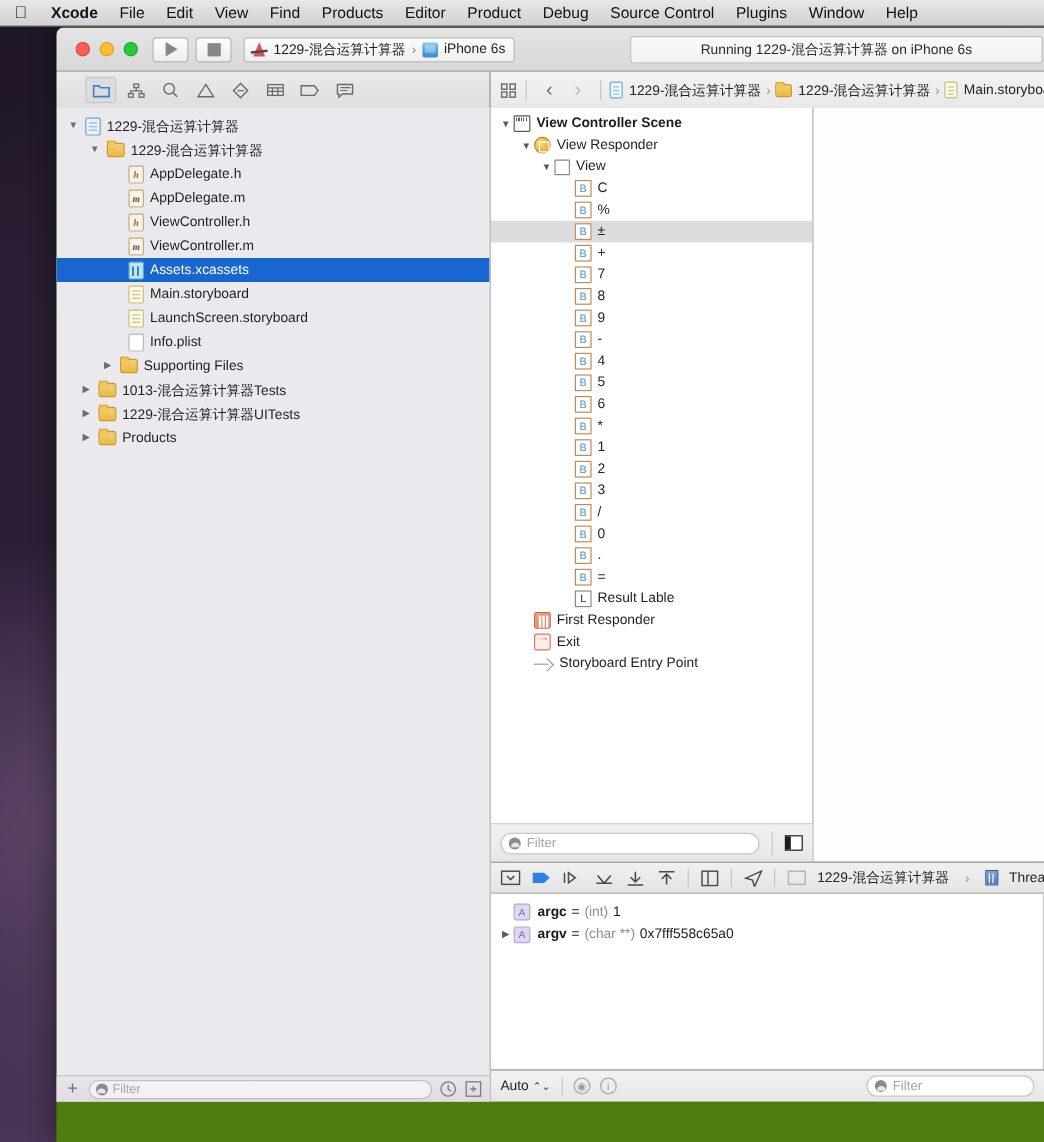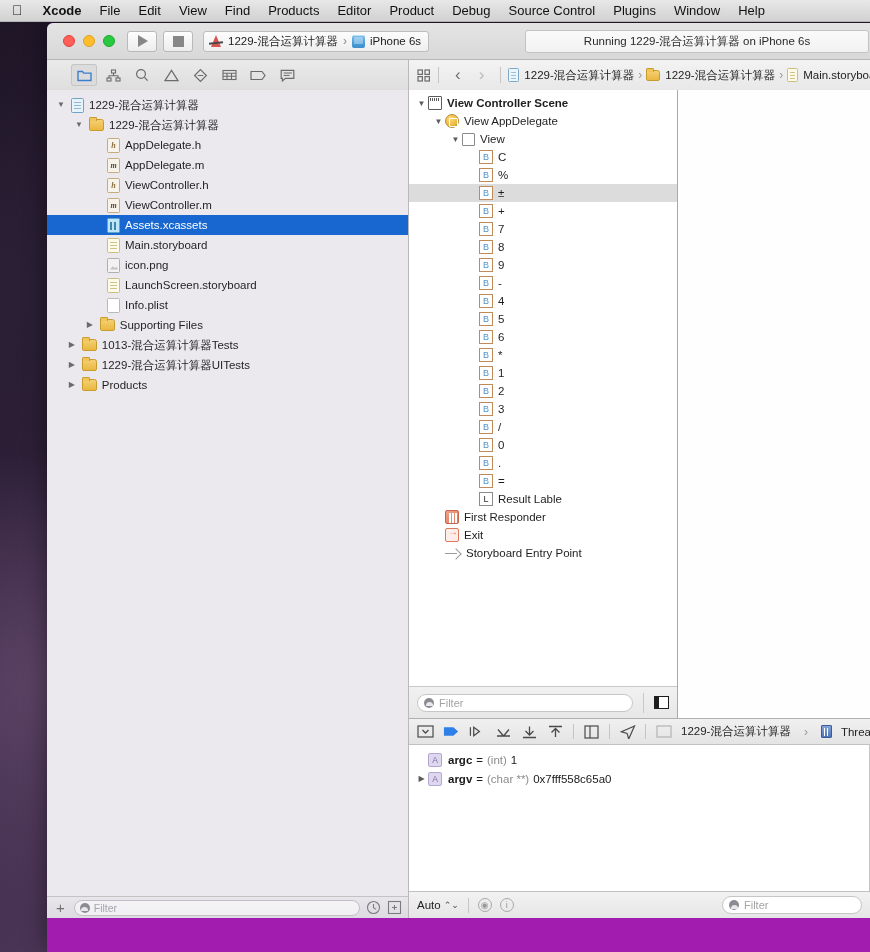--- a/index.html
+++ b/index.html
@@ -29,21 +29,21 @@
   .mb-apple {
     padding: 0 11px 0 12px; font-size: 14px; line-height: 1;
     position: relative; top: -1px;
   }
   .mb-item { padding: 0 9px; white-space: nowrap; line-height: 22px; }
   .mb-item.bold { font-weight: bold; }
 
   
   #xcwin {
     position: absolute; left: 47px; top: 23px; width: 823px; height: 929px;
-    background: #a21caf;
+    background: #4d7c0f;
     border-top-left-radius: 6px;
     box-shadow: 0 0 22px rgba(0,0,0,0.45);
     overflow: hidden;
   }
 
   
   #toolbar {
     height: 37px; width: 100%;
     background: linear-gradient(to bottom, #e4e4e4 0%, #d8d8d8 100%);
     border-bottom: 1px solid #b6b6b6;
@@ -618,26 +618,20 @@
           </div>
           <div class="nrow">
             <span class="indent" style="width: 44px;"></span>
             <span class="tw none">▶</span>
             <span class="fi story" style="margin-left: 4px;"></span>
             <span class="nlabel">Main.storyboard</span>
           </div>
           <div class="nrow">
             <span class="indent" style="width: 44px;"></span>
             <span class="tw none">▶</span>
-            <span class="fi png" style="margin-left: 4px;"></span>
-            <span class="nlabel">icon.png</span>
-          </div>
-          <div class="nrow">
-            <span class="indent" style="width: 44px;"></span>
-            <span class="tw none">▶</span>
             <span class="fi story" style="margin-left: 4px;"></span>
             <span class="nlabel">LaunchScreen.storyboard</span>
           </div>
           <div class="nrow">
             <span class="indent" style="width: 44px;"></span>
             <span class="tw none">▶</span>
             <span class="fi plist" style="margin-left: 4px;"></span>
             <span class="nlabel">Info.plist</span>
           </div>
           <div class="nrow">
@@ -694,21 +688,21 @@
               <div class="orow">
                 <span class="indent" style="width: 6px;"></span>
                 <span class="otw">▼</span>
                 <span class="scene-ic"></span>
                 <span class="olabel bold">View Controller Scene</span>
               </div>
               <div class="orow">
                 <span class="indent" style="width: 23px;"></span>
                 <span class="otw">▼</span>
                 <span class="vc-ic"></span>
-                <span class="olabel">View AppDelegate</span>
+                <span class="olabel">View Responder</span>
               </div>
               <div class="orow">
                 <span class="indent" style="width: 40px;"></span>
                 <span class="otw">▼</span>
                 <span class="view-ic"></span>
                 <span class="olabel">View</span>
               </div>
               <div class="orow">
                 <span class="indent" style="width: 57px;"></span>
                 <span class="otw none">▶</span>

